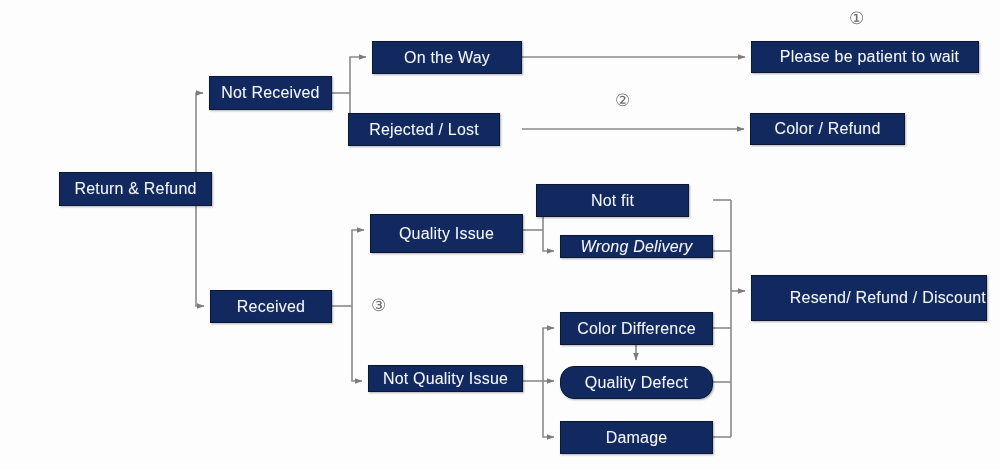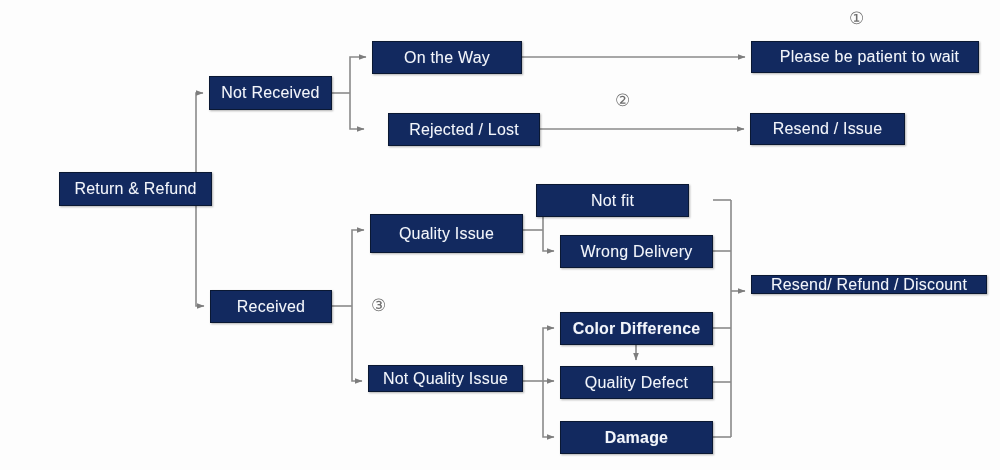--- a/index.html
+++ b/index.html
@@ -106,61 +106,61 @@
   </div>
 
   <div class="node" style="left:210px; top:290px; width:122px; height:33px;">
     <span>Received</span>
   </div>
 
   <div class="node" style="left:372px; top:41px;  width:150px; height:33px;">
     <span>On the Way</span>
   </div>
 
-  <div class="node" style="left:388px; top:113px; width:152px; height:33px;">
+  <div class="node" style="left:348px; top:113px; width:152px; height:33px;">
     <span>Rejected / Lost</span>
   </div>
 
   <div class="node" style="left:370px; top:214px; width:153px; height:39px;">
     <span>Quality Issue</span>
   </div>
 
   <div class="node" style="left:368px; top:365px; width:155px; height:27px;">
     <span>Not Quality Issue</span>
   </div>
 
   <div class="node" style="left:536px; top:184px; width:153px; height:33px;">
     <span>Not fit</span>
   </div>
 
-  <div class="node" style="left:560px; top:235px; width:153px; height:33px;">
+  <div class="node" style="left:560px; top:235px; width:153px; height:23px;font-style:italic;">
     <span>Wrong Delivery</span>
   </div>
 
-  <div class="node" style="left:560px; top:312px; width:153px; height:33px;font-weight:bold;">
+  <div class="node" style="left:560px; top:312px; width:153px; height:33px;">
     <span>Color Difference</span>
   </div>
 
-  <div class="node" style="left:560px; top:366px; width:153px; height:33px;">
+  <div class="node" style="left:560px; top:366px; width:153px; height:33px;border-radius:14px;">
     <span>Quality Defect</span>
   </div>
 
-  <div class="node" style="left:560px; top:421px; width:153px; height:33px;font-weight:bold;">
+  <div class="node" style="left:560px; top:421px; width:153px; height:33px;">
     <span>Damage</span>
   </div>
 
   <div class="node" style="left:751px; top:41px;  width:228px; height:32px;padding-left:9px;">
     <span>Please be patient to wait</span>
   </div>
 
   <div class="node" style="left:750px; top:113px; width:155px; height:32px;">
-    <span>Resend / Issue</span>
+    <span>Color / Refund</span>
   </div>
 
-  <div class="node" style="left:751px; top:275px; width:236px; height:19px;">
+  <div class="node" style="left:751px; top:275px; width:236px; height:46px;justify-content:flex-end;">
     <span>Resend/ Refund / Discount</span>
   </div>
 
   <div class="marker" style="left:849px; top:10px;">
     <span>①</span>
   </div>
   <div class="marker" style="left:615px; top:92px;">
     <span>②</span>
   </div>
   <div class="marker" style="left:371px; top:297px;">

